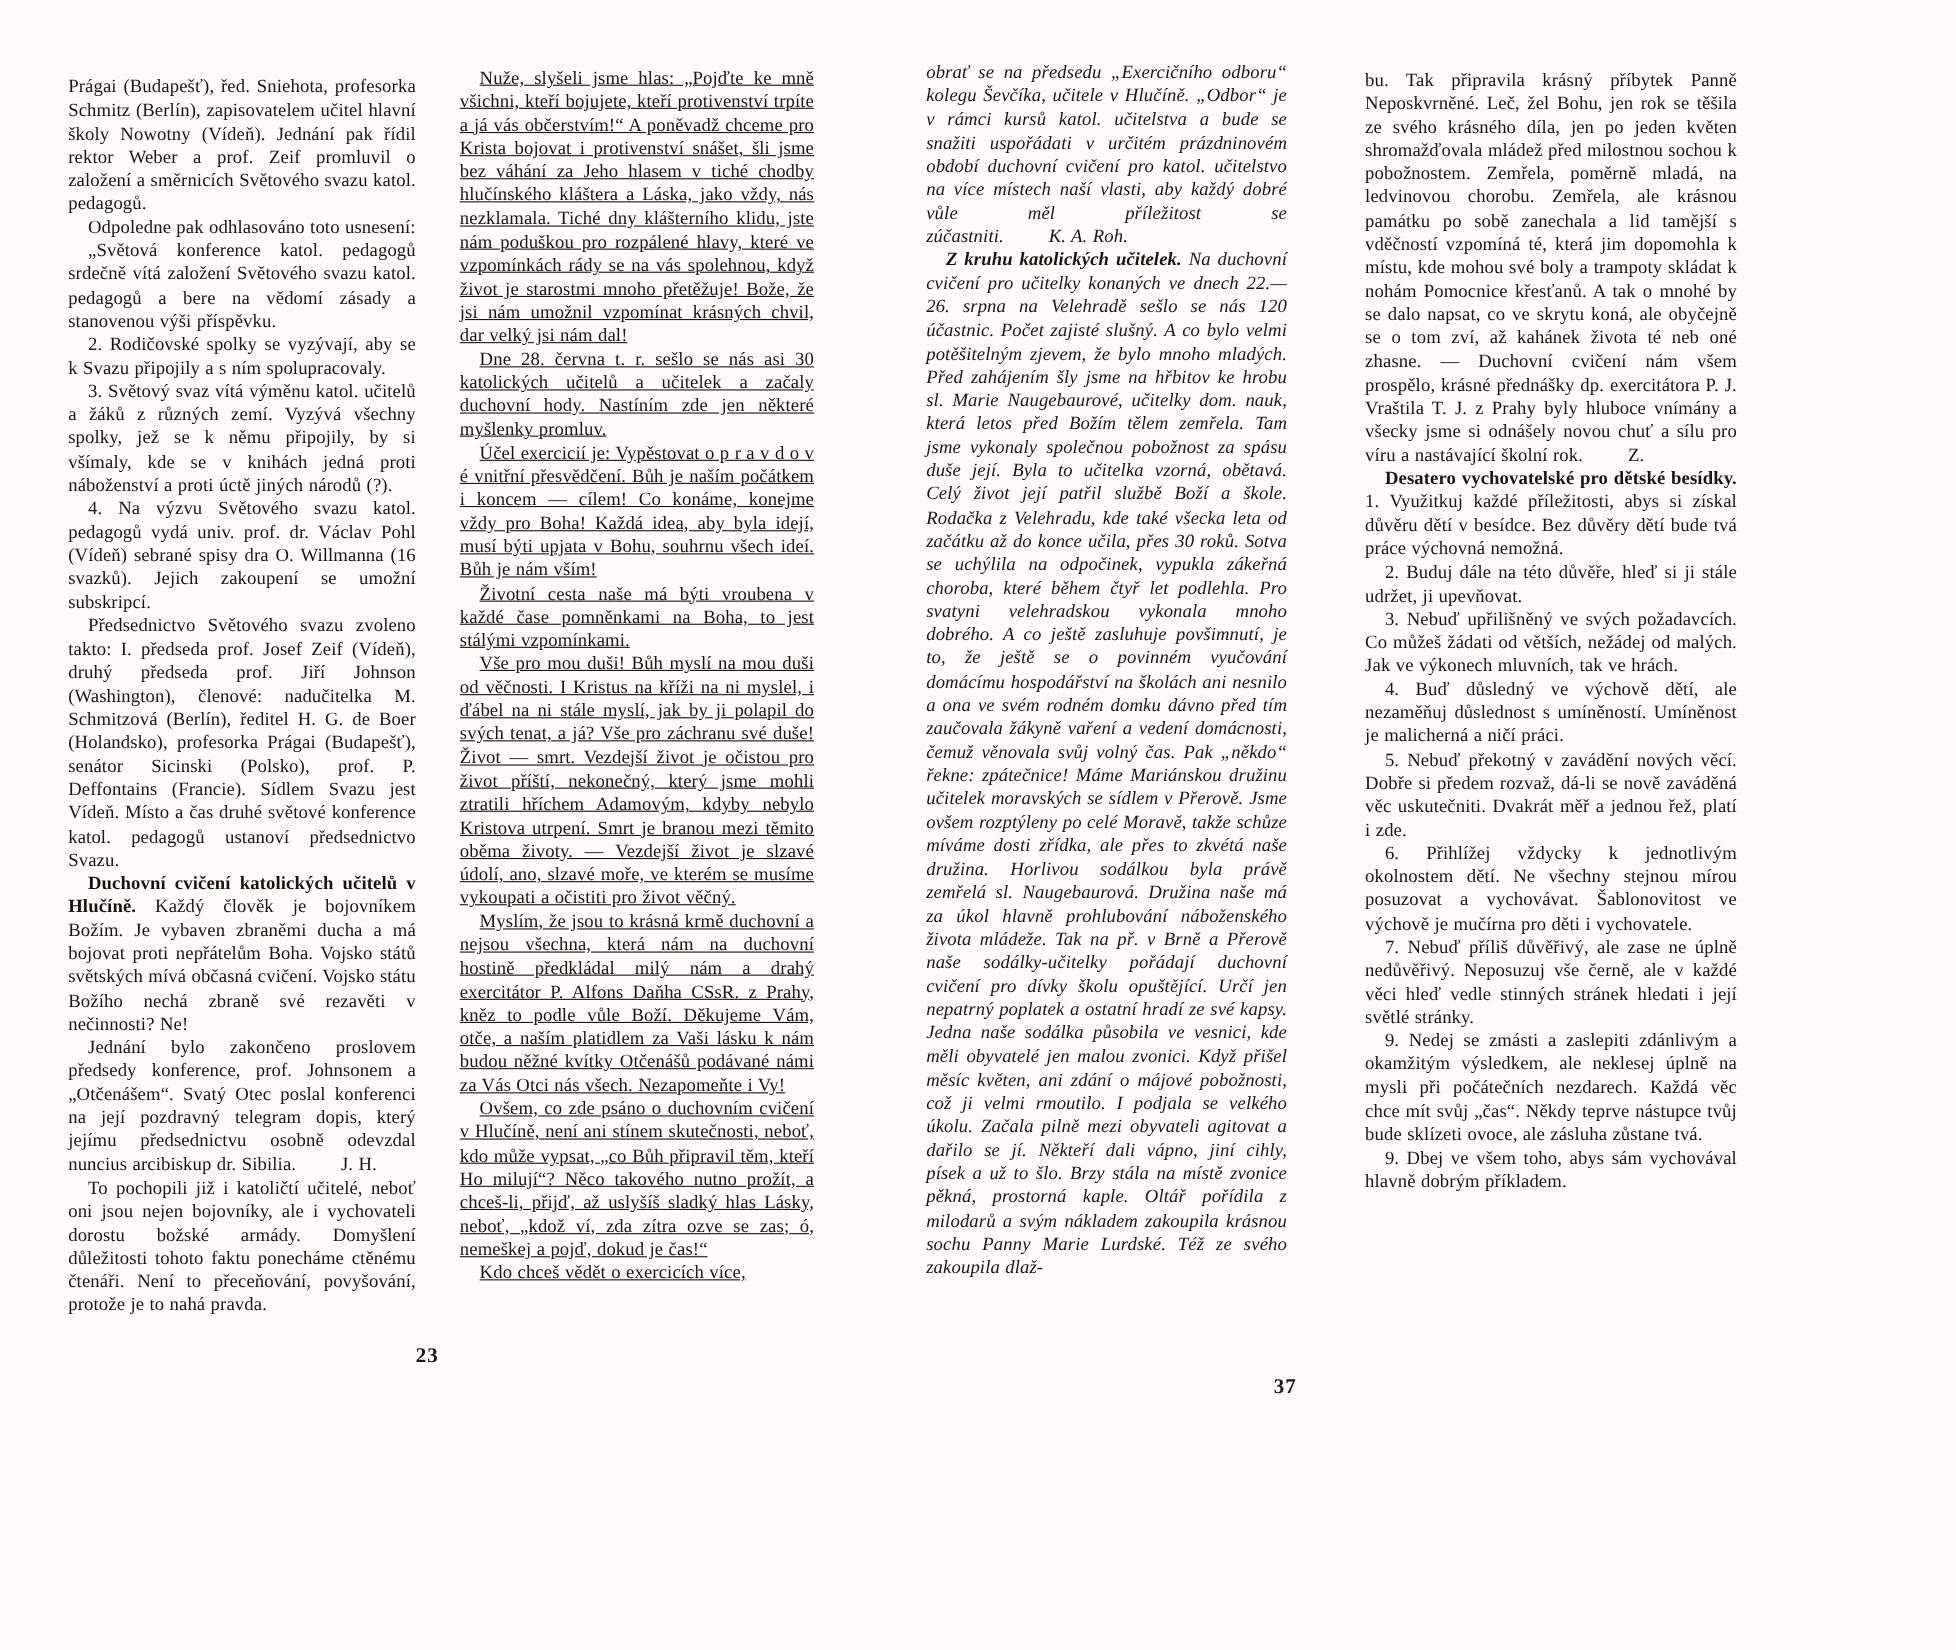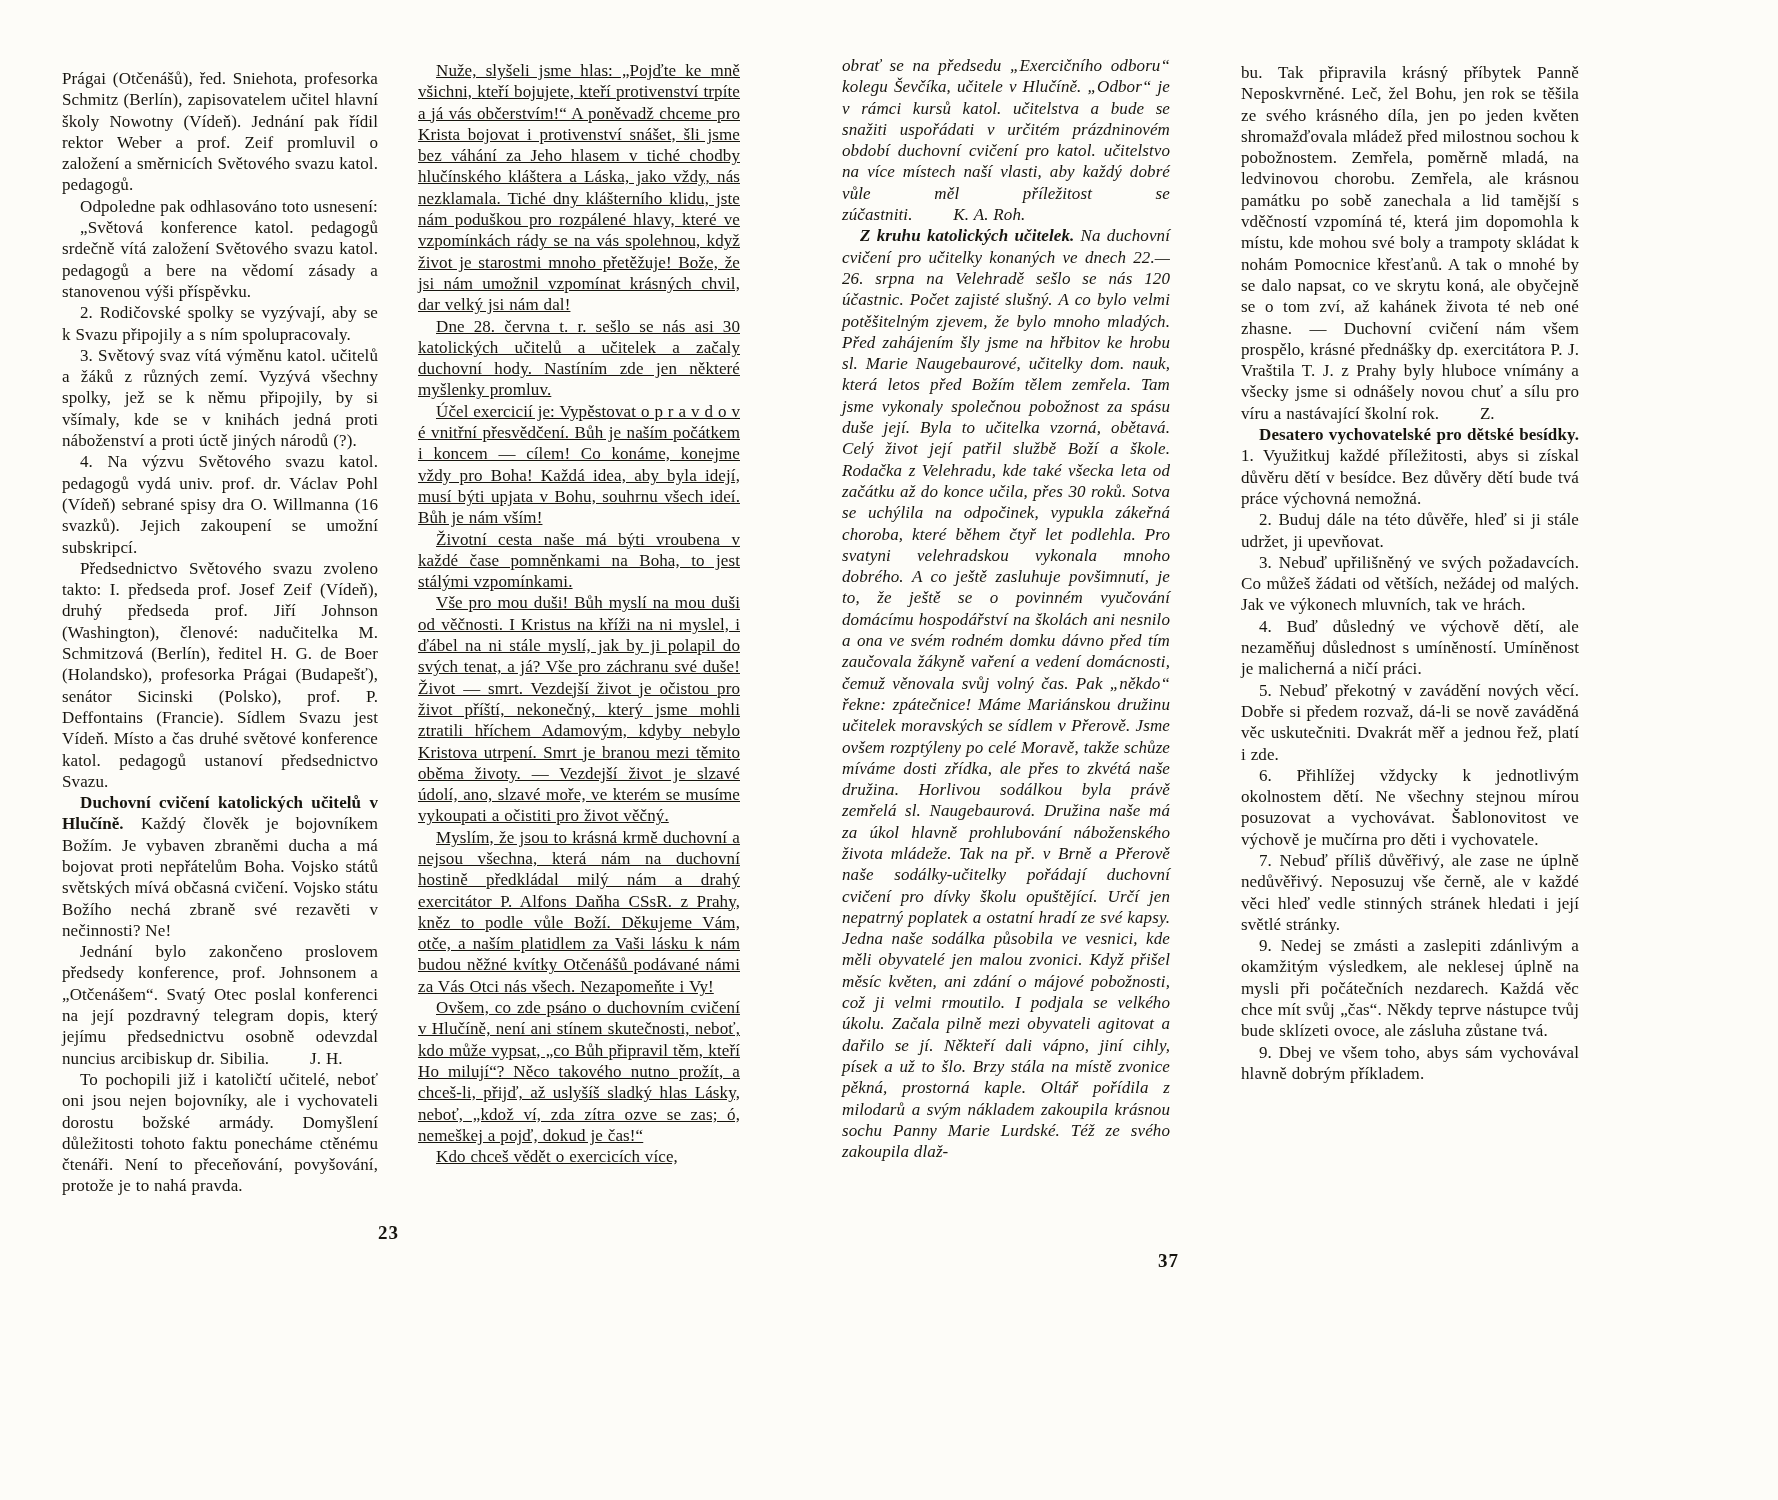--- a/index.html
+++ b/index.html
@@ -54,21 +54,21 @@
   #col-0-1 { left: 418px;  top: 60px; width: 322px; text-decoration: underline; }
   #col-1-0 { left: 842px;  top: 55px; width: 328px; font-style: italic; }
   #col-1-1 { left: 1241px; top: 62px; width: 338px; }
 </style>
 </head>
 <body>
 
 <div class="spread">
   <div class="page">
     <div class="page-col" id="col-0-0">
-        <p class="">Prágai (Otčenášů), řed. Sniehota, profesorka Schmitz (Berlín), zapisovatelem učitel hlavní školy Nowotny (Vídeň). Jednání pak řídil rektor Weber a prof. Zeif promluvil o založení a směrnicích Světového svazu katol. pedagogů.</p>
+        <p class="">Prágai (Budapešť), řed. Sniehota, profesorka Schmitz (Berlín), zapisovatelem učitel hlavní školy Nowotny (Vídeň). Jednání pak řídil rektor Weber a prof. Zeif promluvil o založení a směrnicích Světového svazu katol. pedagogů.</p>
         <p class="indent">Odpoledne pak odhlasováno toto usnesení:</p>
         <p class="indent">„Světová konference katol. pedagogů srdečně vítá založení Světového svazu katol. pedagogů a bere na vědomí zásady a stanovenou výši příspěvku.</p>
         <p class="indent">2. Rodičovské spolky se vyzývají, aby se k Svazu připojily a s ním spolupracovaly.</p>
         <p class="indent">3. Světový svaz vítá výměnu katol. učitelů a žáků z různých zemí. Vyzývá všechny spolky, jež se k němu připojily, by si všímaly, kde se v knihách jedná proti náboženství a proti úctě jiných národů (?).</p>
         <p class="indent">4. Na výzvu Světového svazu katol. pedagogů vydá univ. prof. dr. Václav Pohl (Vídeň) sebrané spisy dra O. Willmanna (16 svazků). Jejich zakoupení se umožní subskripcí.</p>
         <p class="indent">Předsednictvo Světového svazu zvoleno takto: I. předseda prof. Josef Zeif (Vídeň), druhý předseda prof. Jiří Johnson (Washington), členové: nadučitelka M. Schmitzová (Berlín), ředitel H. G. de Boer (Holandsko), profesorka Prágai (Budapešť), senátor Sicinski (Polsko), prof. P. Deffontains (Francie). Sídlem Svazu jest Vídeň. Místo a čas druhé světové konference katol. pedagogů ustanoví předsednictvo Svazu.</p>
         <p class="indent"><span class="lead">Duchovní cvičení katolických učitelů v Hlučíně. </span>Každý člověk je bojovníkem Božím. Je vybaven zbraněmi ducha a má bojovat proti nepřátelům Boha. Vojsko států světských mívá občasná cvičení. Vojsko státu Božího nechá zbraně své rezavěti v nečinnosti? Ne!</p>
         <p class="indent">Jednání bylo zakončeno proslovem předsedy konference, prof. Johnsonem a „Otčenášem“. Svatý Otec poslal konferenci na její pozdravný telegram dopis, který jejímu předsednictvu osobně odevzdal nuncius arcibiskup dr. Sibilia.<span class="sig">J. H.</span></p>
         <p class="indent">To pochopili již i katoličtí učitelé, neboť oni jsou nejen bojovníky, ale i vychovateli dorostu božské armády. Domyšlení důležitosti tohoto faktu ponecháme ctěnému čtenáři. Není to přeceňování, povyšování, protože je to nahá pravda.</p>
       </div>

